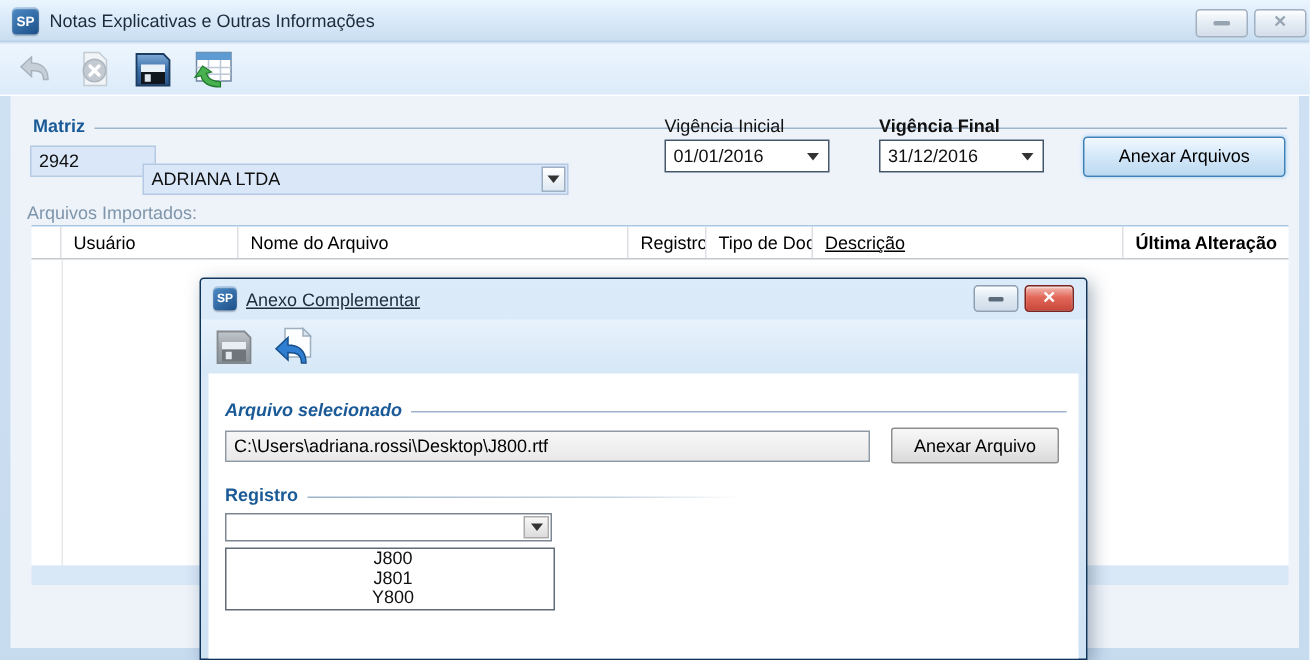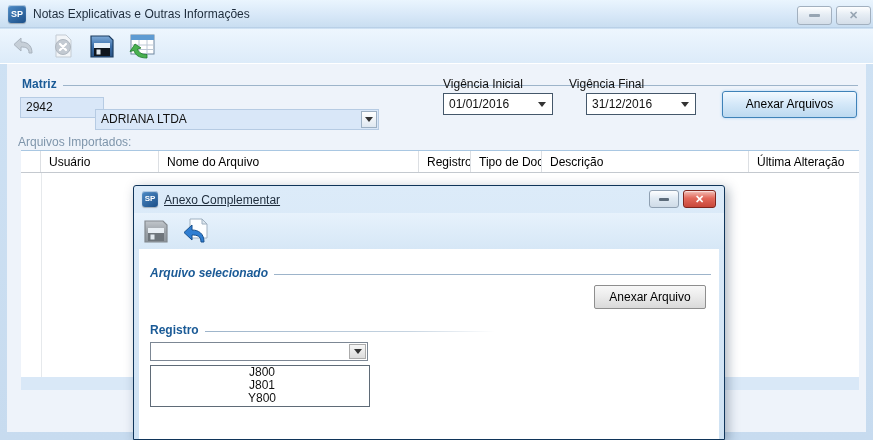--- a/index.html
+++ b/index.html
@@ -69,22 +69,22 @@
 
   .lbl-importados { position:absolute; left:11px; top:71px; color:#7e95ab; }
 
   .grid { position:absolute; left:14px; top:86px; width:838px; height:227px;
           background:#fff; border-top:1px solid #a9c7e2; }
   .grid-header { display:flex; height:22px; border-bottom:1px solid #c4c9cf; }
   .hcell { border-right:1px solid #dcdfe3; padding:4px 0 0 8px; font-size:12px;
            color:#000; overflow:hidden; white-space:nowrap; }
   .c0 { width:20px; padding-left:0; }
   .c1 { width:118px; } .c2 { width:260px; } .c3 { width:52px; }
-  .c4 { width:71px; }  .c5 { width:207px; }
-  .c6 { flex:1; border-right:none; }
+  .c4 { width:71px; }  .c5 { width:207px;text-decoration:underline; }
+  .c6 { flex:1; border-right:none;font-weight:bold; }
   .grid-vline { position:absolute; left:20px; top:22px; bottom:0; width:1px; background:#e6e9ec; }
 
   .hscroll { position:absolute; left:14px; top:313px; width:838px; height:13px;
              background:#d9e8f7; }
 
   
   .modal { position:absolute; left:133px; top:185px; width:592px; height:255px;
            border:1px solid #10355a; border-radius:3px 3px 0 0;
            background:linear-gradient(#dcebf9,#cfe2f3);
            box-shadow:3px 3px 12px rgba(15,40,70,.35); }
@@ -200,21 +200,21 @@
           <span class="tri"></span>
         </span>
     </div>
 
     <span class="vig-label" style="left:436px;">Vigência Inicial</span>
     <div class="vig-combo" style="left:436px;">
       <span>01/01/2016</span>
       <span class="tri"></span>
     </div>
 
-    <span class="vig-label" style="left:562px;">Vigência Final</span>
+    <span class="vig-label" style="left:579px;font-weight:bold;">Vigência Final</span>
     <div class="vig-combo" style="left:579px;">
       <span>31/12/2016</span>
       <span class="tri"></span>
     </div>
 
     <div class="btn-anexar-arquivos">Anexar Arquivos</div>
 
     <span class="lbl-importados">Arquivos Importados:</span>
 
     <div class="grid">
@@ -268,20 +268,21 @@
       </div>
     </div>
 
     <div class="m-client">
 
       <div class="m-label-row row-arquivo">
         <span class="grp-label">Arquivo selecionado</span>
         <div class="rule"></div>
       </div>
 
+      <div class="path-field">C:\Users\adriana.rossi\Desktop\J800.rtf</div>
       <div class="btn-anexar-arquivo">Anexar Arquivo</div>
 
       <div class="m-label-row row-registro">
         <span class="grp-label">Registro</span>
         <div class="rule"></div>
       </div>
 
       <div class="reg-combo">
         <span></span>
         <span class="combo-btn">

